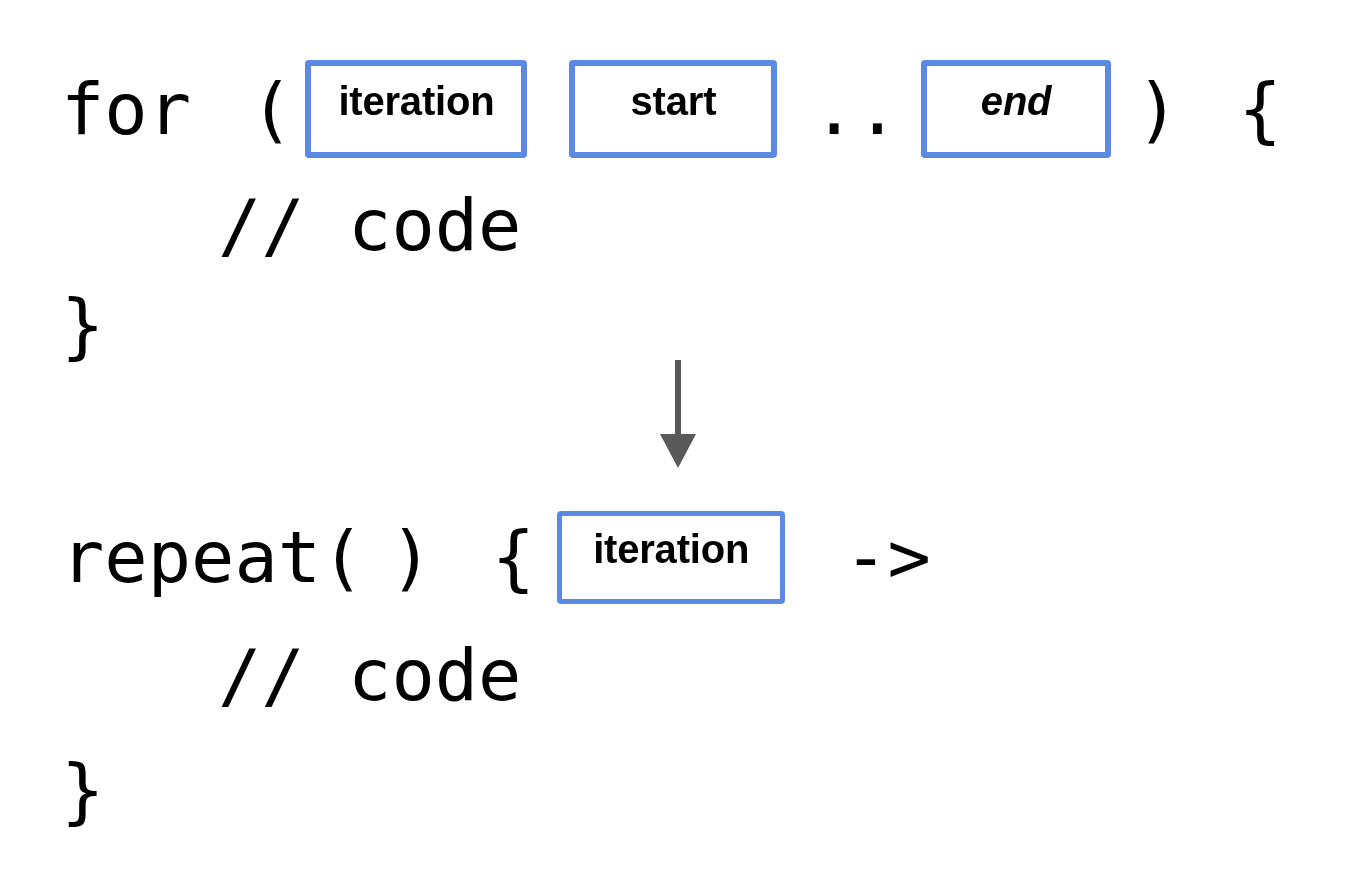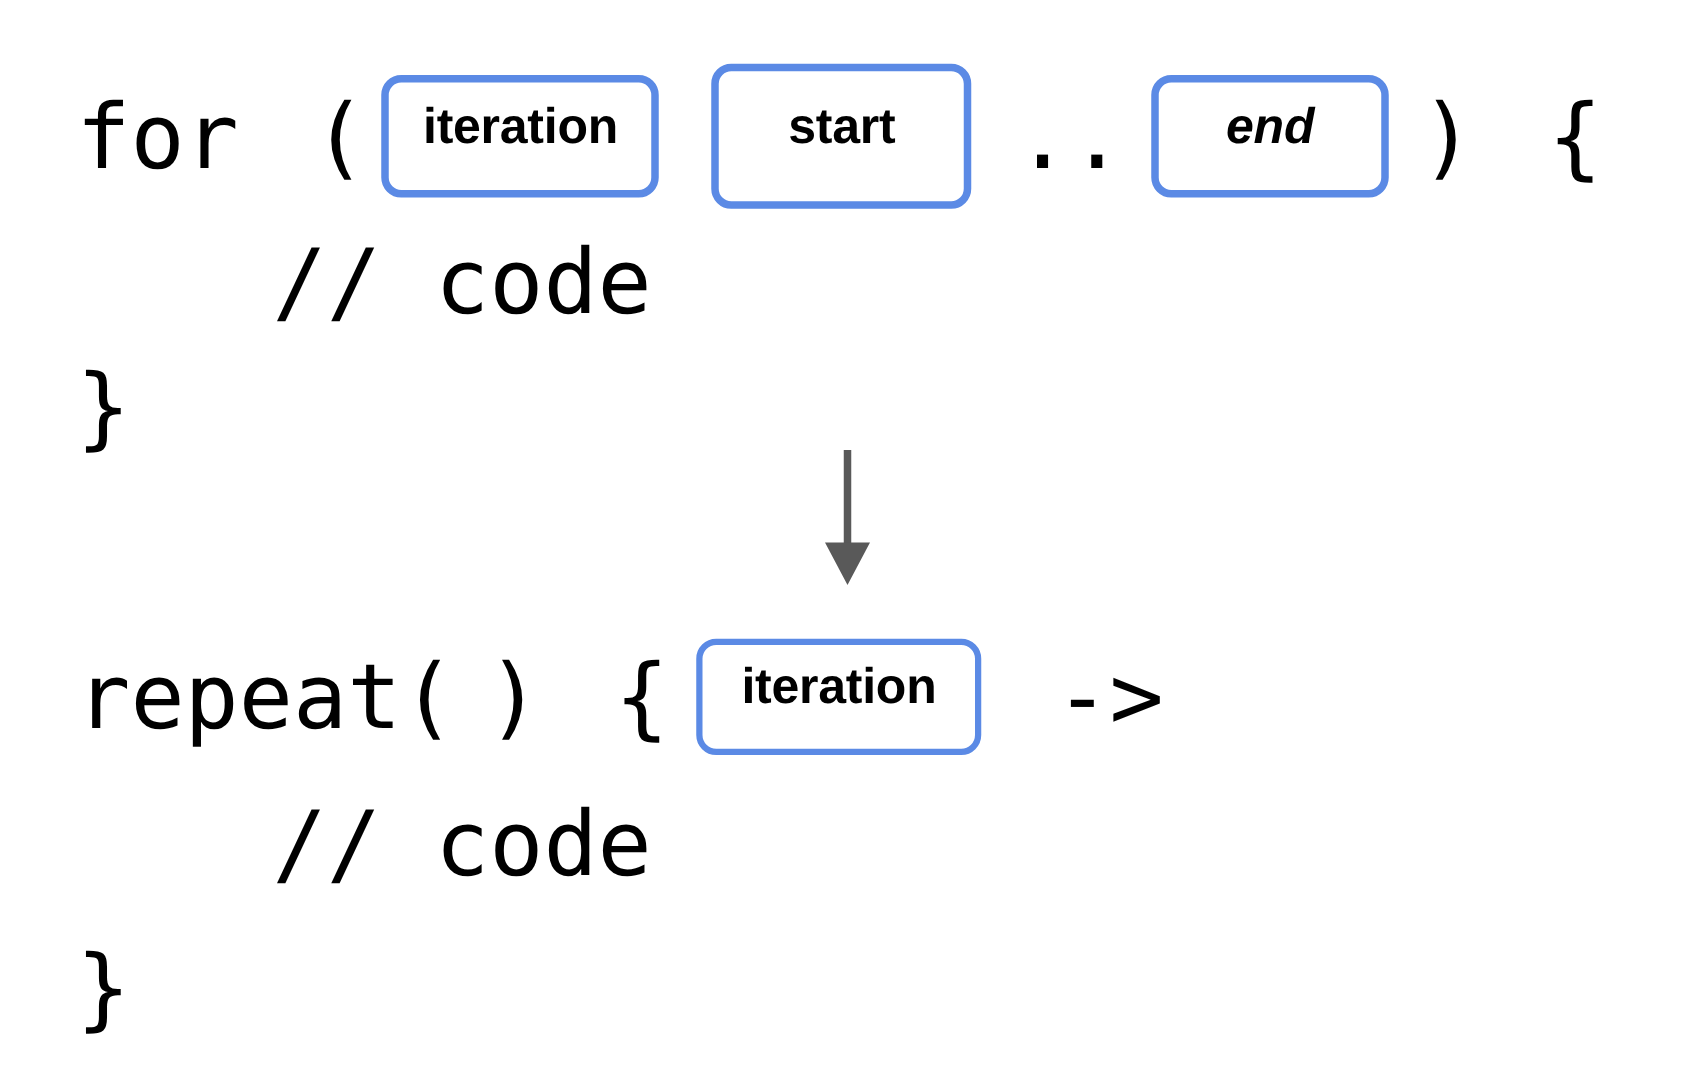--- a/index.html
+++ b/index.html
@@ -46,33 +46,33 @@
   }
 
   
   .slot {
     display: inline-flex;
     align-items: center;
     justify-content: center;
     box-sizing: border-box;
     background: #ffffff;
     border: 6px solid #5b8ae5;
-    border-radius: 16px;
+    border-radius: 4px;
     font-family: "Liberation Sans", sans-serif;
     font-weight: 700;
     font-size: 40px;
     color: #000000;
     letter-spacing: -0.2px;
     line-height: 1;
     padding-bottom: 16px;
   }
   .slot.thin { border-width: 5px; }
 
   .slot-iteration-1 { width: 222px; height: 98px; }
-  .slot-start       { width: 208px; height: 116px; text-align: center; }
+  .slot-start       { width: 208px; height: 98px; text-align: center; }
   .slot-end         { width: 190px; height: 98px; font-style: italic; }
   .slot-times       { width: 233px; height: 96px; }
   .slot-iteration-2 { width: 228px; height: 93px; }
 
   
   #arrow {
     position: absolute;
     left: 648px;
     top: 358px;
     width: 60px;

